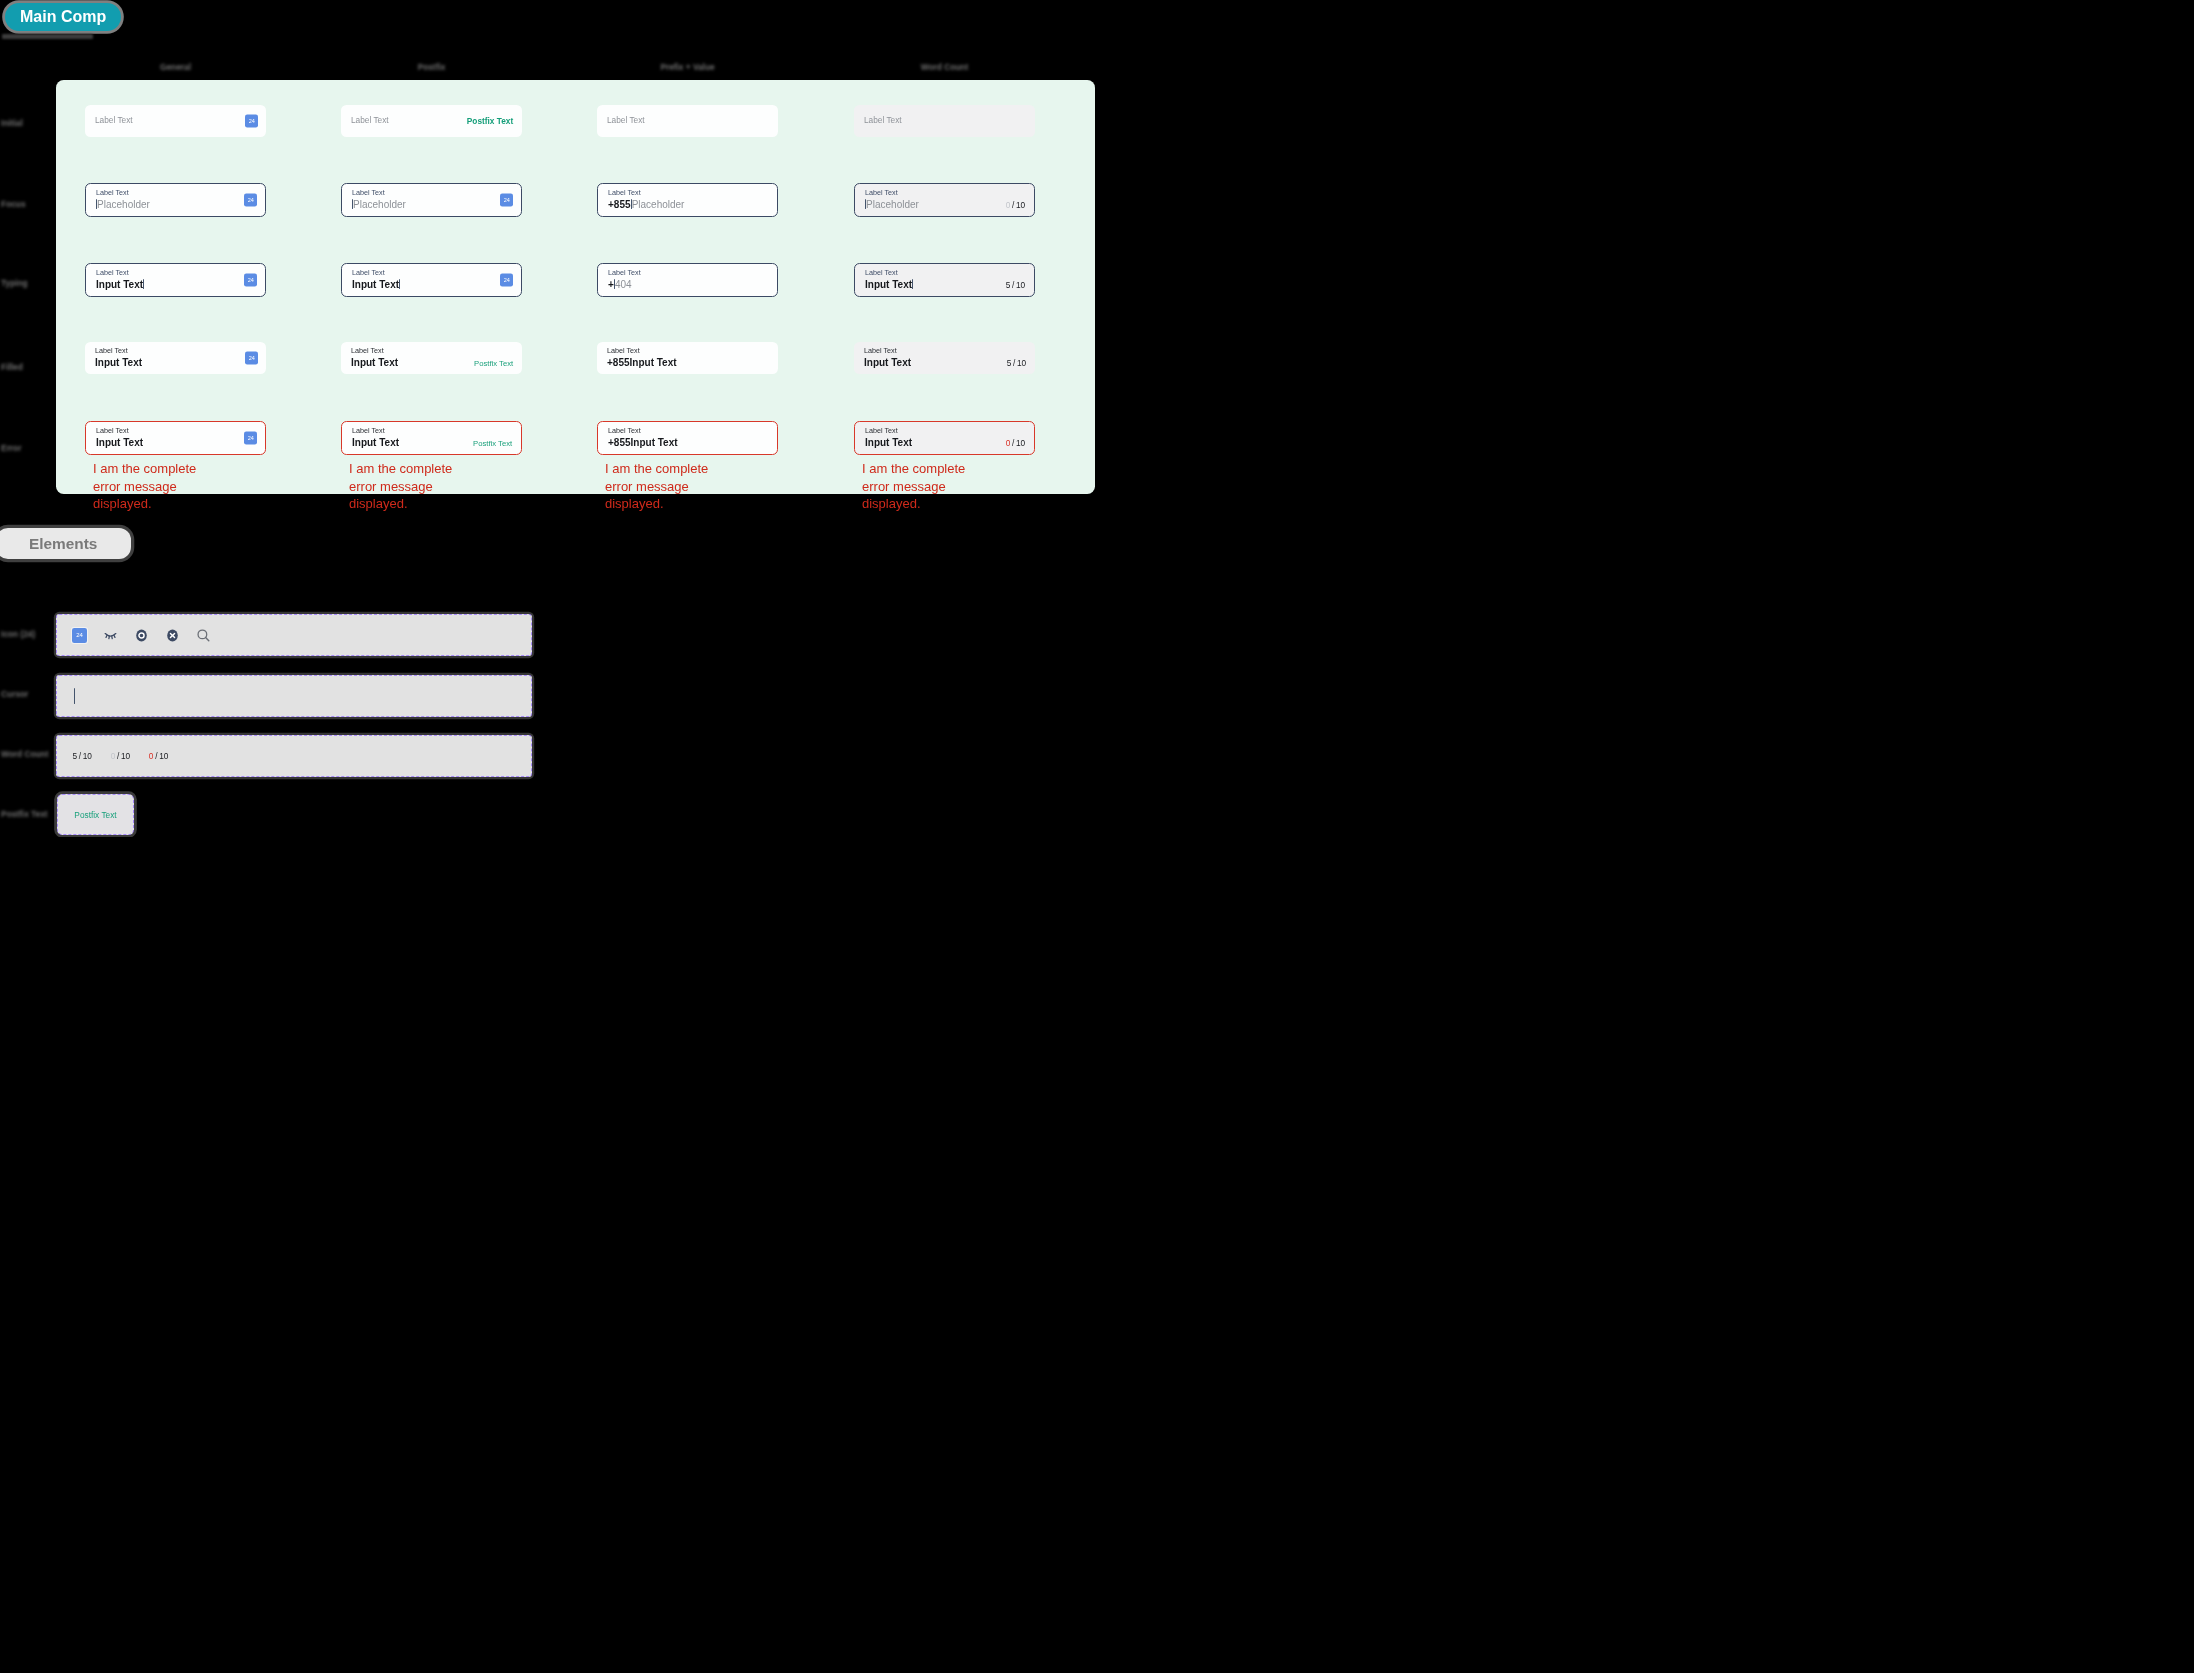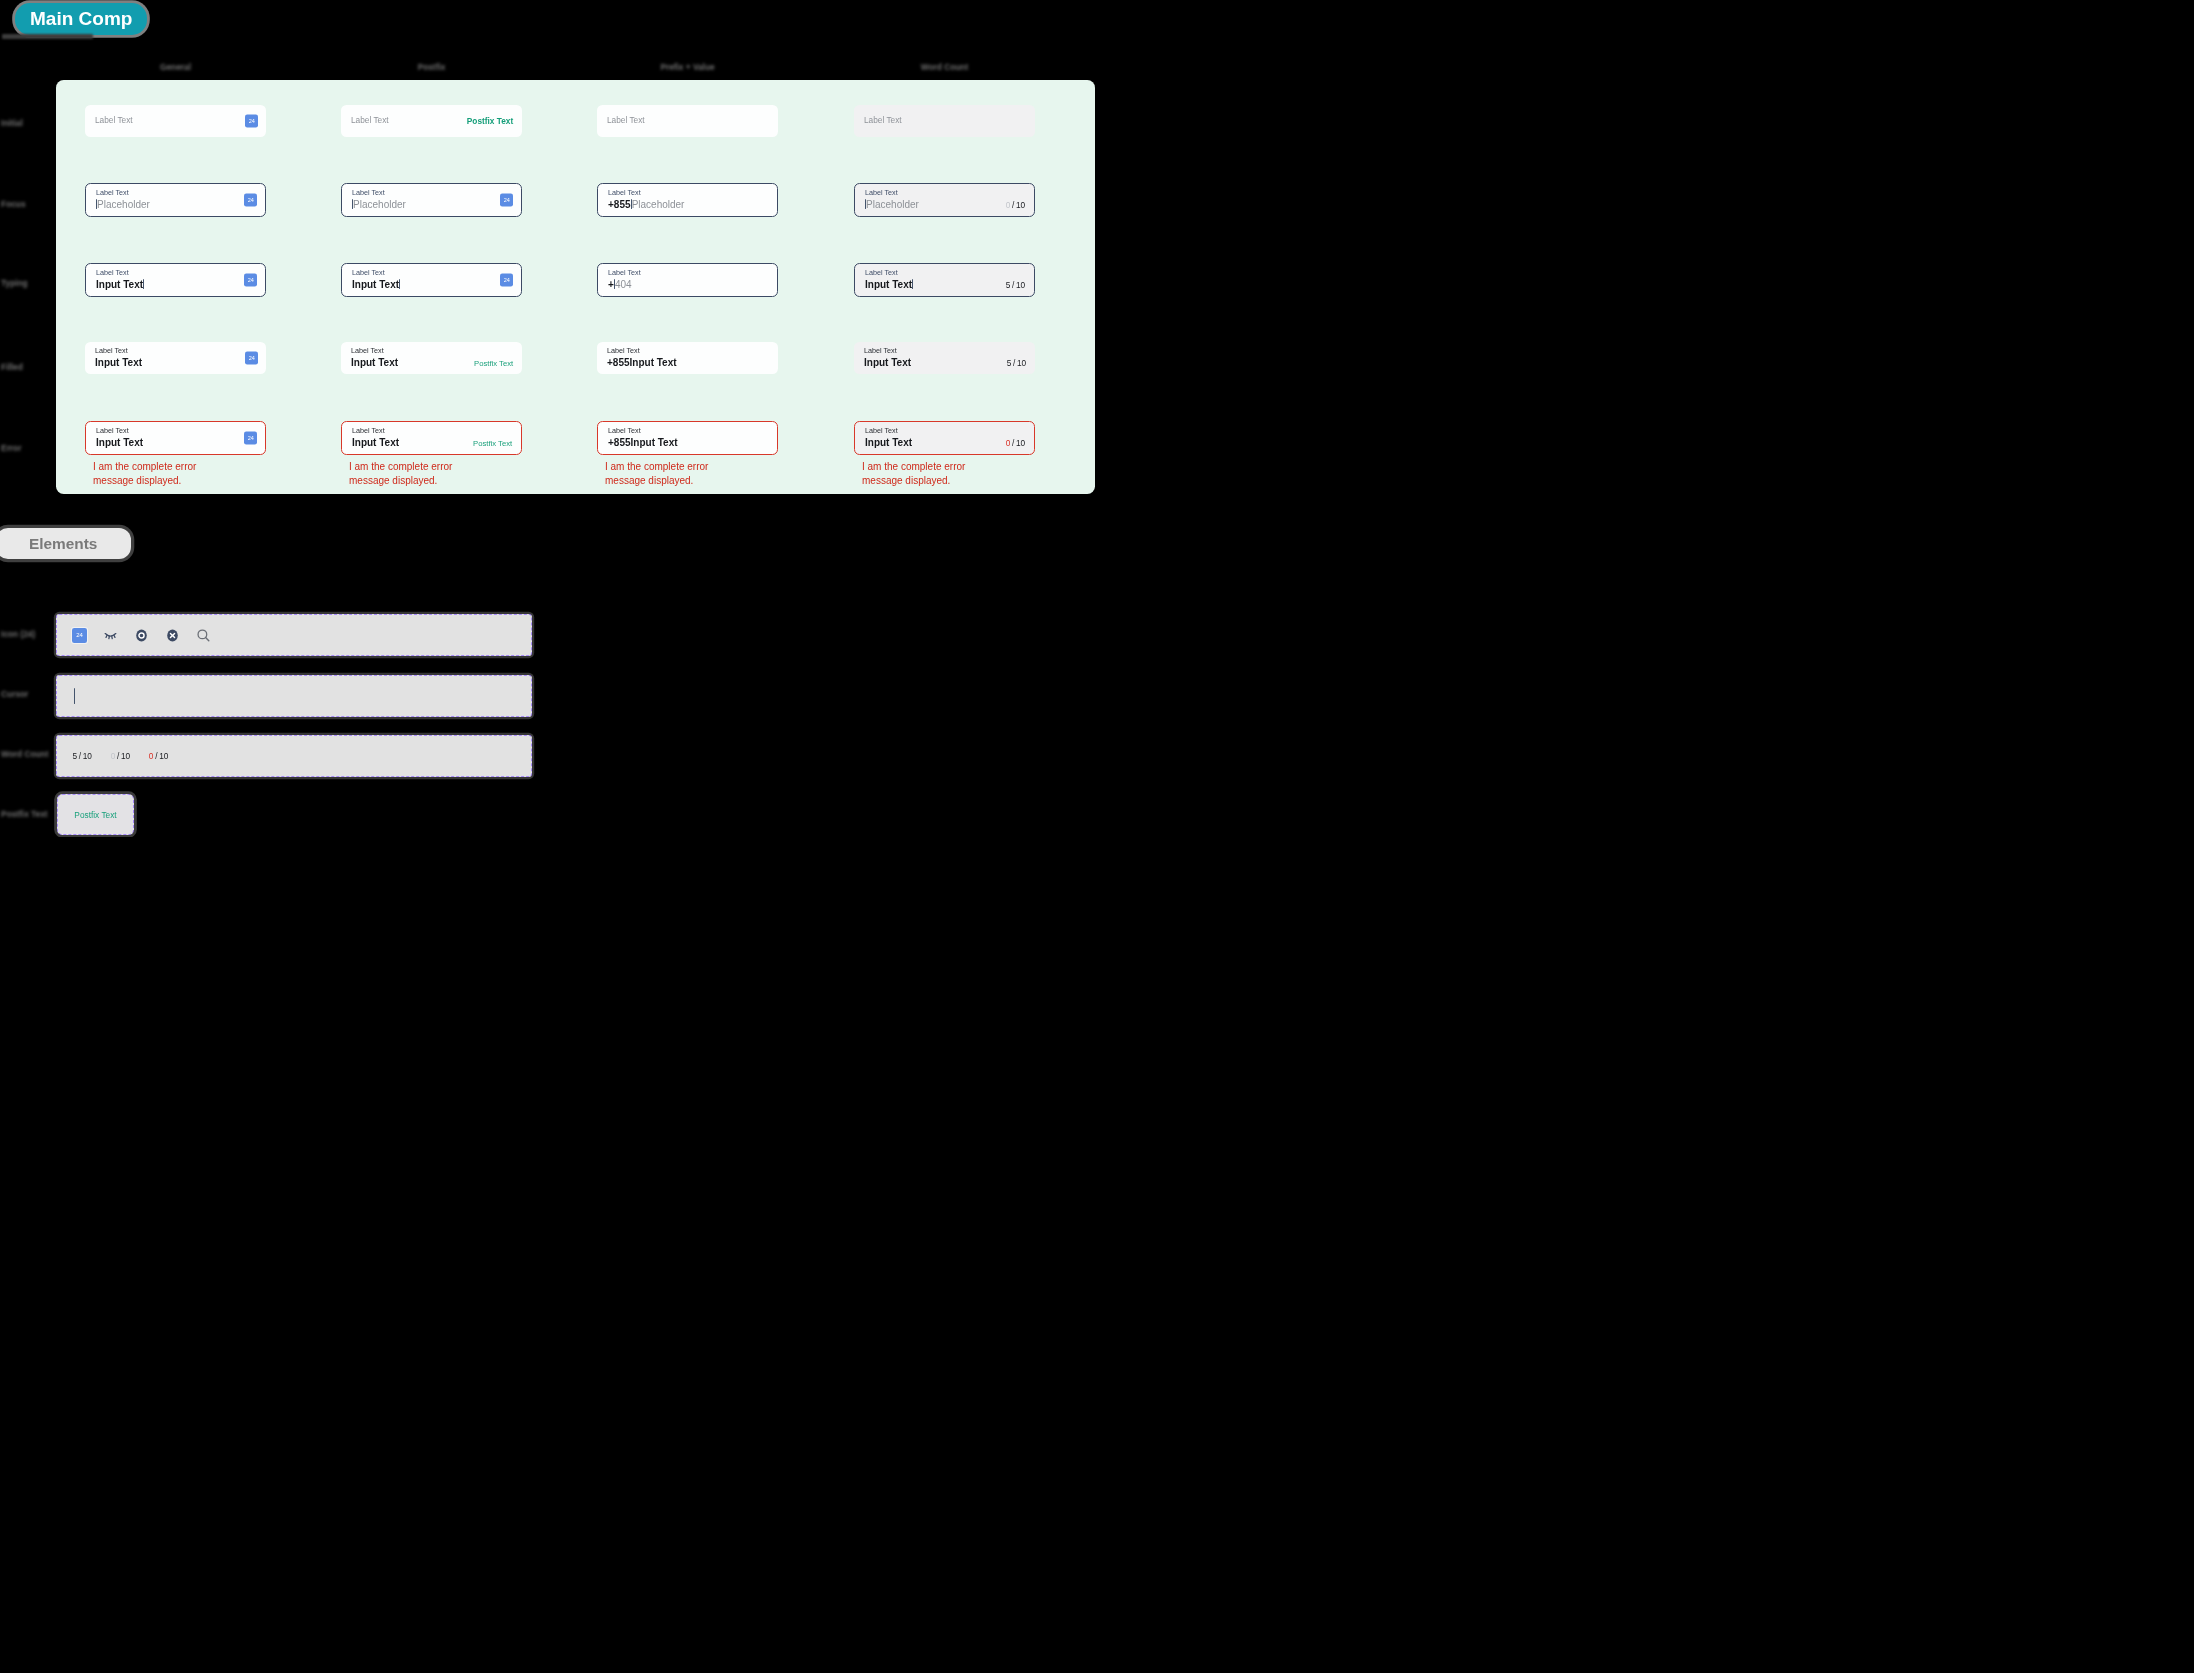--- a/index.html
+++ b/index.html
@@ -3,22 +3,22 @@
 <meta charset="utf-8">
 <style>
   html,body{margin:0;padding:0;}
   body{
     width:1097px;height:837px;background:#000;position:relative;overflow:hidden;
     font-family:"Liberation Sans", sans-serif;
     -webkit-font-smoothing:antialiased;
   }
   
   .main-badge{
-    position:absolute;left:15px;top:3.3px;padding:5px 15px;
-    background:#129DAF;color:#fff;font-size:19px;font-weight:700;
+    position:absolute;left:5px;top:3.3px;padding:5px 15px;
+    background:#129DAF;color:#fff;font-size:16px;font-weight:700;
     border-radius:15px;box-shadow:0 0 0 2.8px rgba(150,150,150,.85);
   }
   .subtitle-redacted{
     position:absolute;left:2.2px;top:34px;width:91px;height:5px;
     background:#3c3c3c;filter:blur(1.1px);border-radius:1.1px;
   }
   
   .colhead{
     position:absolute;top:62px;width:181px;text-align:center;
     font-size:8.3px;font-weight:700;color:#707070;filter:blur(1.7px);
@@ -59,21 +59,21 @@
   .postfix-low{
     position:absolute;right:8.8px;bottom:6px;font-size:7.7px;color:#1CA17C;
   }
   .counter{
     position:absolute;right:8.8px;bottom:6px;font-size:8.3px;color:#1A1C20;
     display:flex;gap:1.7px;font-weight:400;
   }
   .counter .muted{color:#C3C6CB;}
   .counter .redc{color:#D93025;}
   .errmsg{
-    position:absolute;width:116px;font-size:10px;line-height:1.35;color:#CF2A1B;
+    position:absolute;width:116px;font-size:13px;line-height:1.35;color:#CF2A1B;
   }
   
   .elements-pill{
     position:absolute;left:-4.4px;top:528px;width:135px;height:31px;
     background:#E9E9E9;border-radius:12px;display:flex;align-items:center;justify-content:center;
     font-size:15.4px;font-weight:700;color:#7A7A7A;
     box-shadow:0 0 0 3.3px rgba(180,180,180,.35);
   }
   .epanel{
     position:absolute;left:56px;width:476px;height:42px;box-sizing:border-box;

